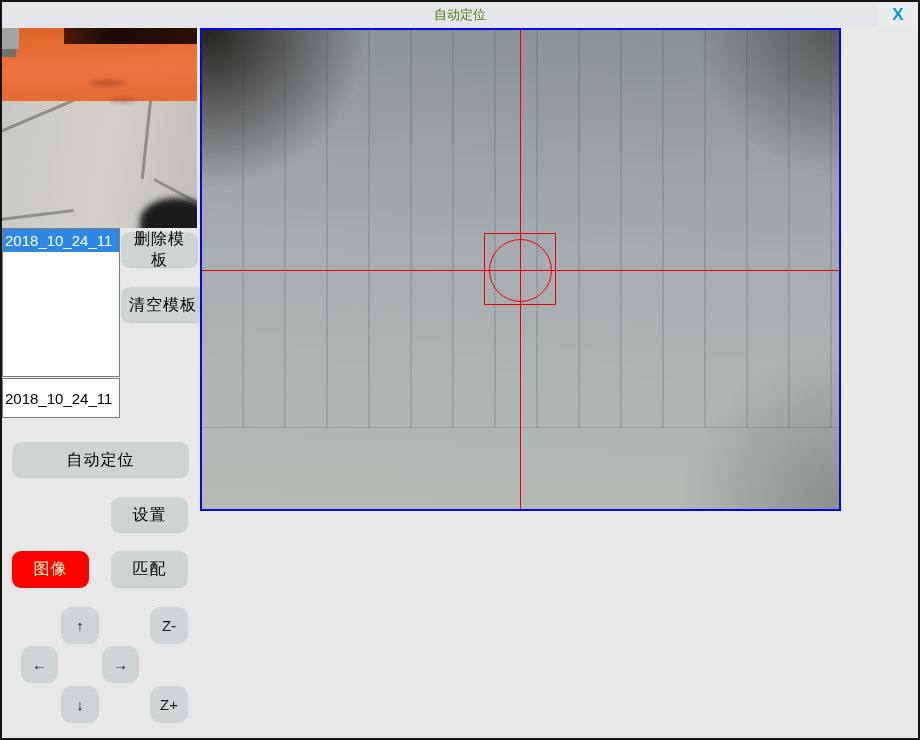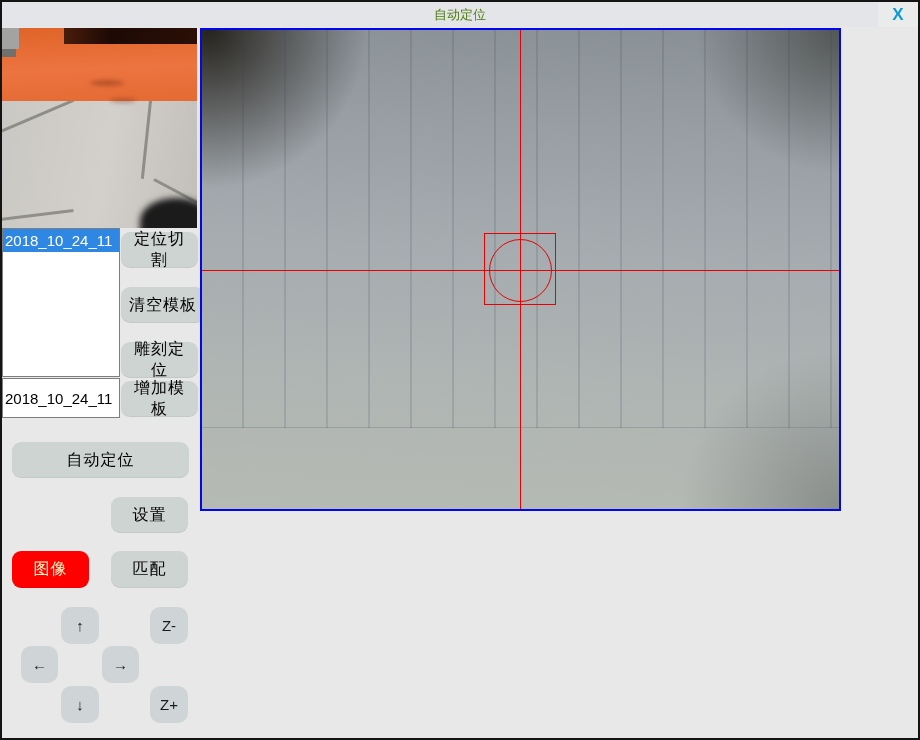--- a/index.html
+++ b/index.html
@@ -125,24 +125,22 @@
     <div class="th-grayblock"></div>
     <div class="th-grayblock2"></div>
   </div>
 
   <div class="listbox">
     <div class="listitem selected">2018_10_24_11</div>
   </div>
 
   <input class="nameinput" type="text" value="2018_10_24_11" style="">
 
-  <button class="btn btn-delete">定位切割</button>
+  <button class="btn btn-delete">删除模板</button>
   <button class="btn btn-clear">清空模板</button>
-  <button class="btn btn-engrave">雕刻定位</button>
-  <button class="btn btn-add">增加模板</button>
 
   <button class="btn btn-poscut">自动定位</button>
   <button class="btn btn-set">设置</button>
   <button class="btn btn-img">图像</button>
   <button class="btn btn-match">匹配</button>
 
   <button class="jog jog-up">
     <span>↑</span>
   </button>
   <button class="jog jog-zm">Z-</button>

